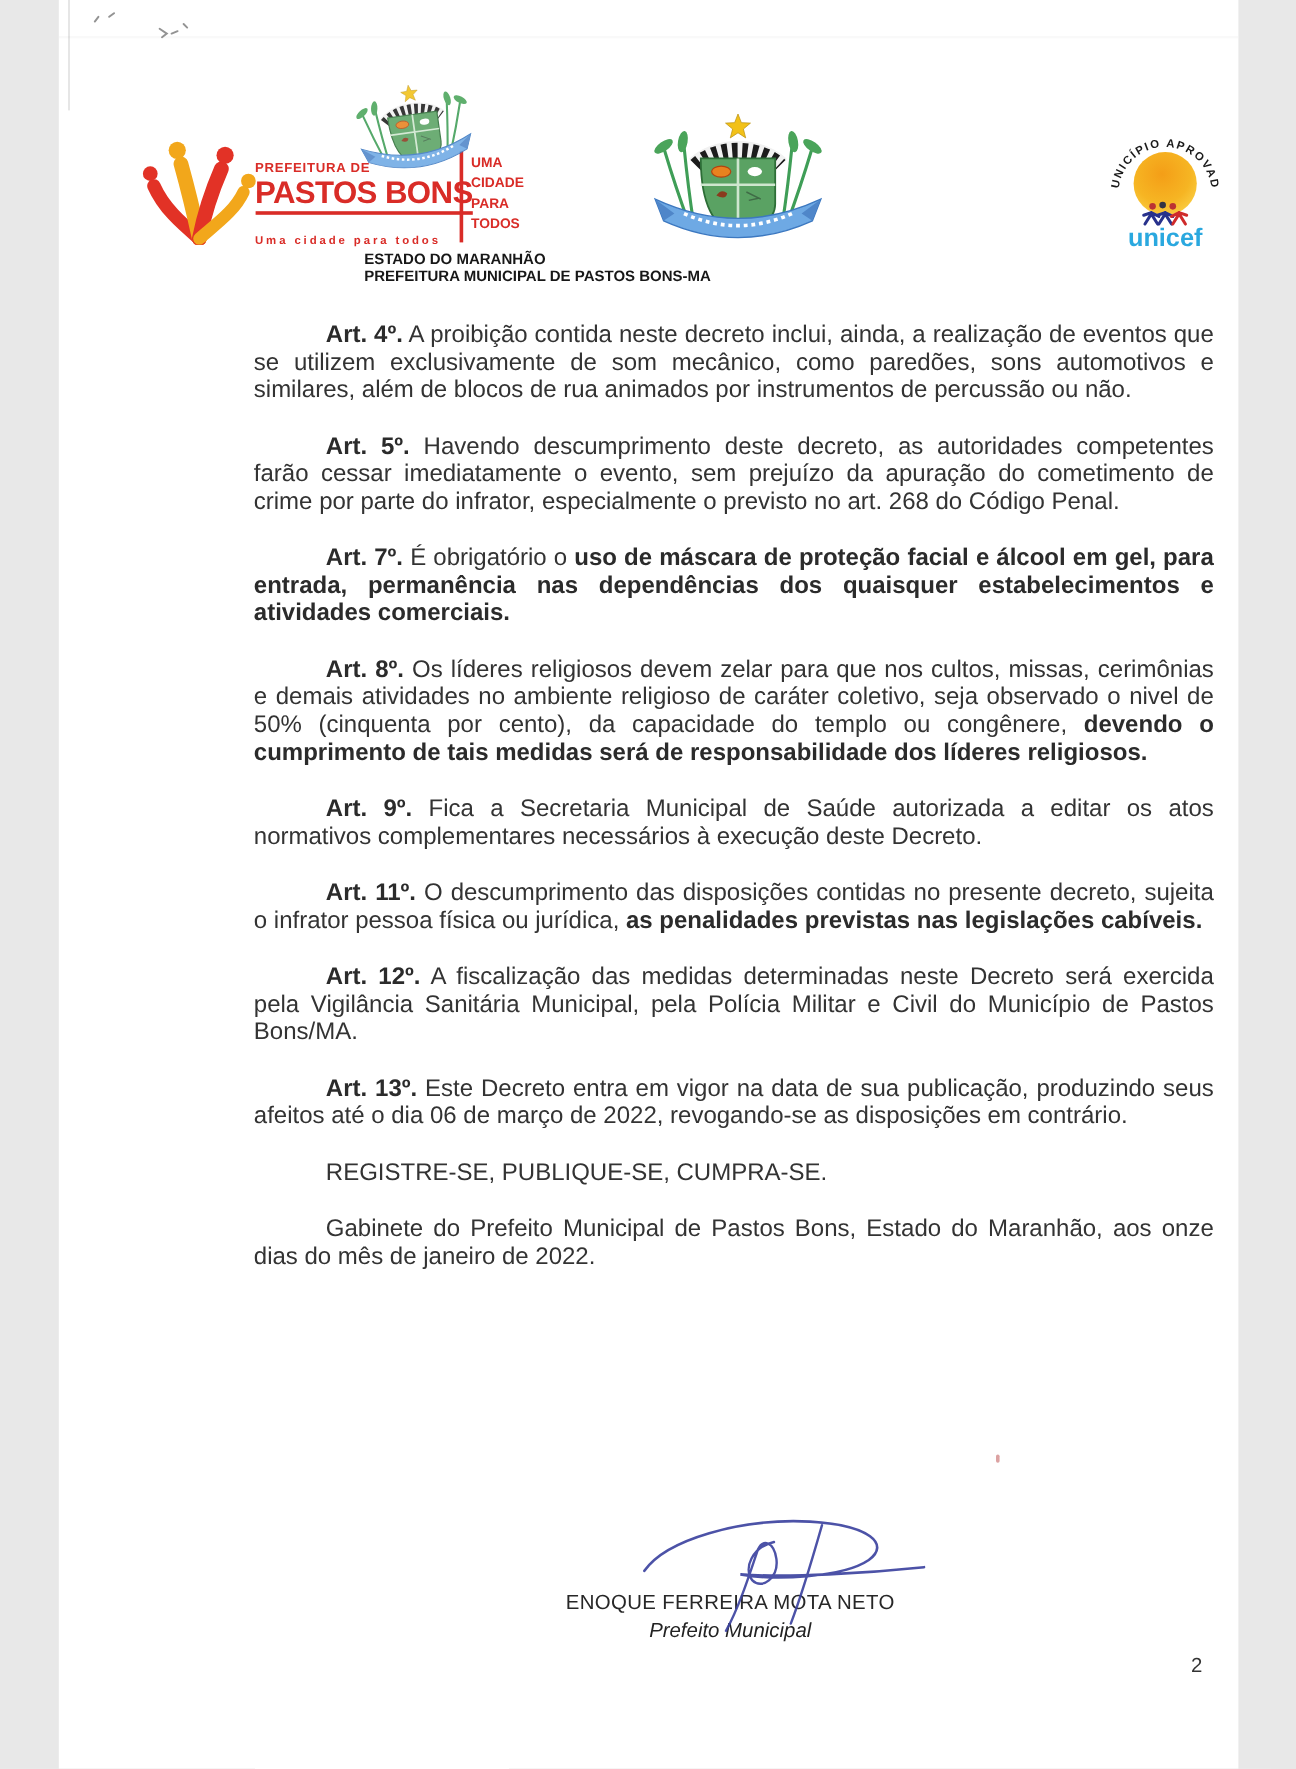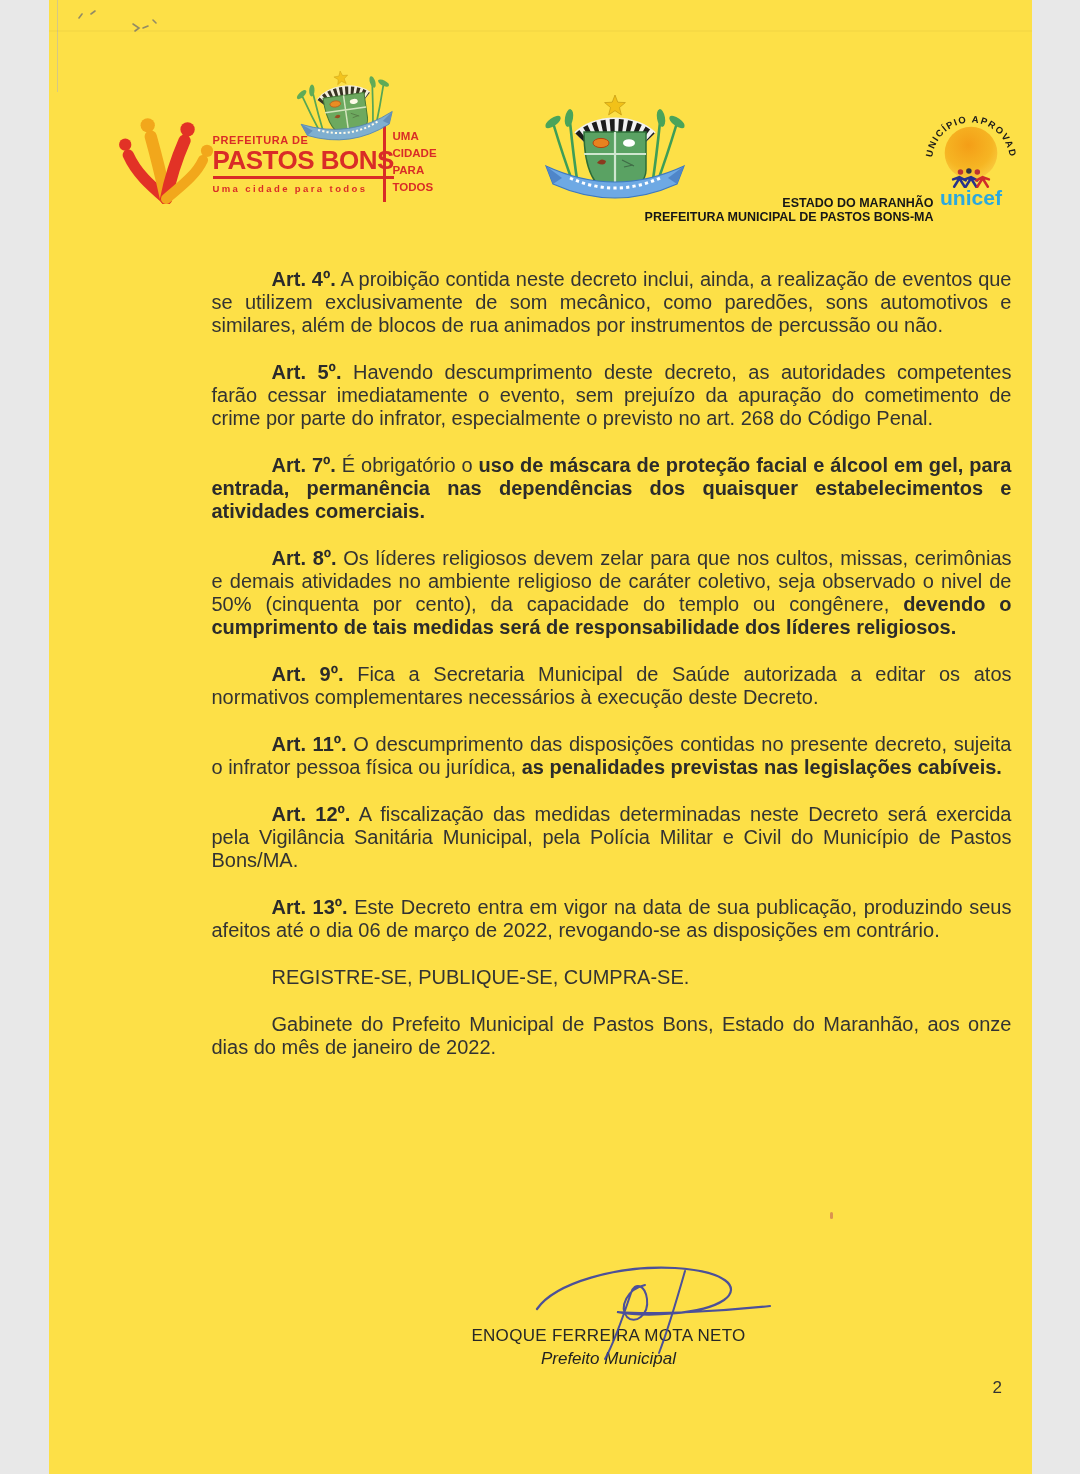--- a/index.html
+++ b/index.html
@@ -1,34 +1,34 @@
 <!DOCTYPE html>
 <html style="--brand-red: #d92c27; --brand-yellow: #f2a71b; --crest-green: #5aa263; --ribbon-blue: #6ea9e4; --unicef-blue: #2aa8df; --sun-orange: #f49e17; --ink-blue: #3d44a0;"><head>
 <meta charset="utf-8">
 <style>
   html,body{margin:0;padding:0;background:#e8e8e8;}
-  .page{position:relative;width:983px;height:1474px;background:#fde047;margin:0 auto;
+  .page{position:relative;width:983px;height:1474px;background:#ffffff;margin:0 auto;
         font-family:"Liberation Sans", sans-serif;overflow:hidden;}
   
   .edge-line{position:absolute;left:8px;top:0;width:1px;height:92px;background:#b5b5b5;opacity:.55;}
   .scan-band{position:absolute;left:0;top:30px;width:100%;height:2px;background:rgba(0,0,0,0.025);}
   .red-micro{position:absolute;left:781px;top:1212px;width:3px;height:7px;background:#c05555;opacity:.55;border-radius:2px;}
   
   .logo-left{position:absolute;left:58px;top:112px;width:336px;height:100px;}
   .lg-text{position:absolute;left:106px;top:22px;color:var(--brand-red);}
   .lg-pre{font-size:11px;font-weight:bold;letter-spacing:.6px;}
   .lg-name{font-size:26px;font-weight:bold;letter-spacing:-.5px;line-height:28px;
            border-bottom:3px solid var(--brand-red);padding-bottom:2px;display:inline-block;}
-  .lg-tag{font-size:9.5px;font-weight:bold;letter-spacing:2.4px;margin-top:4px;}
+  .lg-tag{font-size:9.5px;font-weight:bold;letter-spacing:2.4px;margin-top:16px;}
   .lg-sep{position:absolute;left:276px;top:14px;width:3px;height:76px;background:var(--brand-red);}
   .lg-side{position:absolute;left:286px;top:16px;font-size:11.5px;font-weight:bold;
            line-height:17px;color:var(--brand-red);}
   .stamp{position:absolute;left:246px;top:68px;transform:rotate(-8deg);opacity:.88;}
   .crest-center{position:absolute;left:490px;top:92px;}
-  .org-block{position:absolute;left:255px;top:197px;width:630px;text-align:right;
+  .org-block{position:absolute;left:255px;top:210px;width:630px;text-align:left;
              font-weight:bold;font-size:12.5px;line-height:13.8px;color:#171717;}
   .unicef{position:absolute;left:868px;top:94px;}
   
   .doc-body{position:absolute;left:163px;top:258px;width:800px;padding-top:10px;}
   .para{margin:0 0 24px 0;text-indent:60px;text-align:justify;
         font-size:20px;line-height:23px;color:#333;}
   .para .b{font-weight:bold;color:#2b2b2b;}
   
   .sig-block{position:absolute;left:330px;top:1252px;width:460px;text-align:center;}
   .sig-svg{position:absolute;left:148px;top:2px;z-index:2;}

